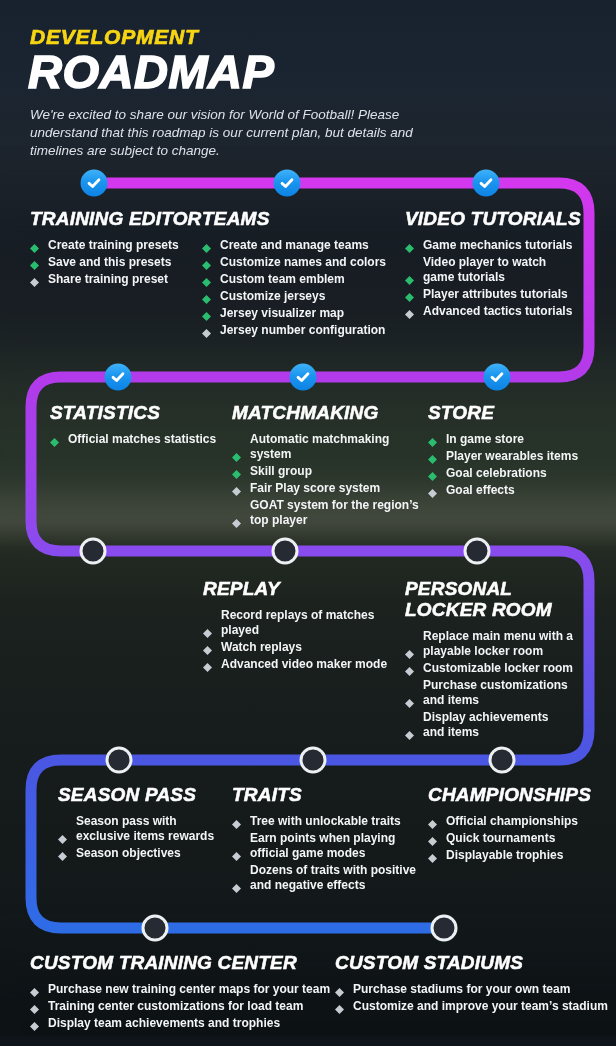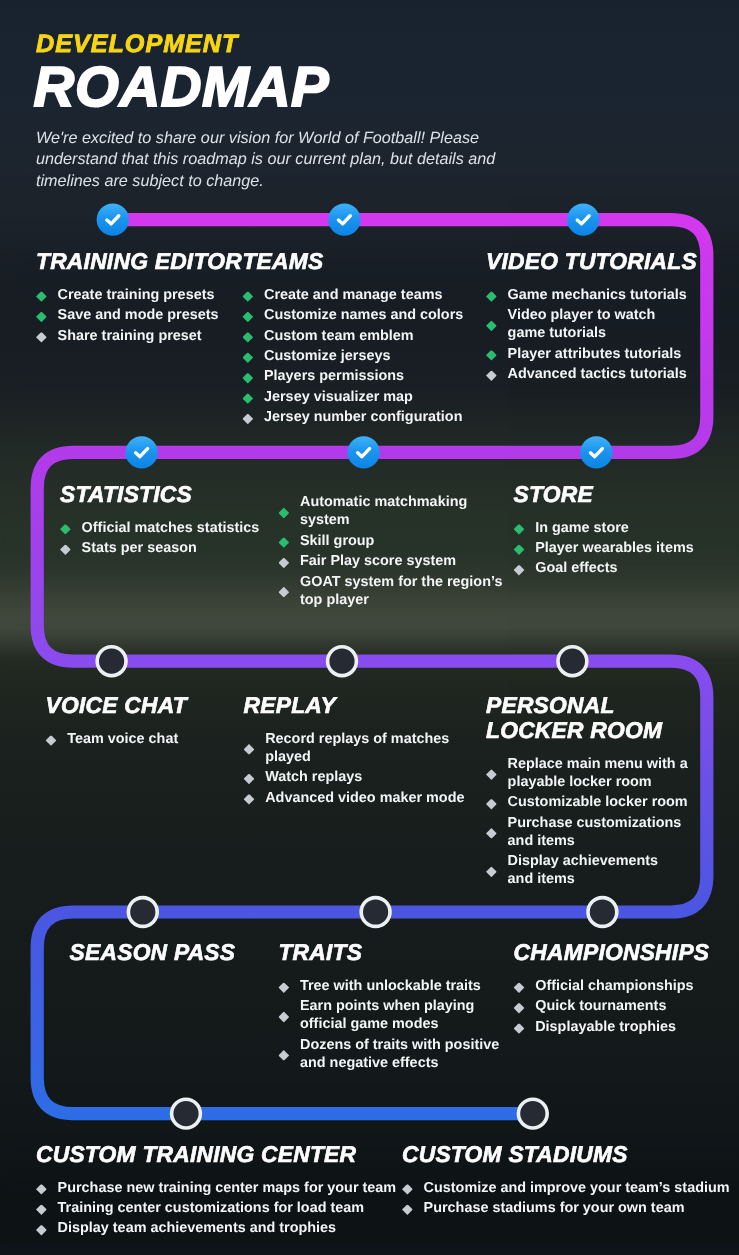--- a/index.html
+++ b/index.html
@@ -45,21 +45,21 @@
   .node.ms-planned{background:#262b33;border:3px solid #edf0f3;}
 
   .section{position:absolute;}
   .section h2{
     margin:0;font-size:19px;line-height:21px;
     font-style:italic;font-weight:bold;color:#fdfdfe;
     -webkit-text-stroke:.55px #fdfdfe;letter-spacing:.2px;
     white-space:pre-line;
   }
   .section ul{list-style:none;margin:9px 0 0 0;padding:0;}
-  .section li{display:flex;align-items:center;margin:0 0 2px 0;}
+  .section li{display:flex;align-items:flex-end;margin:0 0 2px 0;}
   .diamond{
     flex:0 0 auto;width:9px;height:9px;margin:3px 9px 0 0;
     clip-path:polygon(50% 0,100% 50%,50% 100%,0 50%);
     background:#c7ccd3;
   }
   li.st-done .diamond{background:#2abd6f;}
   .txt{
     font-size:12px;line-height:15px;font-weight:bold;color:#f3f5f7;
     white-space:pre-line;
   }
@@ -131,21 +131,21 @@
 
   <div class="section" style="left:30px;top:208px;width:180px">
     <h2>TRAINING EDITOR</h2>
     <ul>
       <li class="st-done">
           <span class="diamond"></span>
           <span class="txt">Create training presets</span>
         </li>
       <li class="st-done">
           <span class="diamond"></span>
-          <span class="txt">Save and mode presets</span>
+          <span class="txt">Save and this presets</span>
         </li>
       <li class="st-planned">
           <span class="diamond"></span>
           <span class="txt">Share training preset</span>
         </li>
     </ul>
   </div>
   <div class="section" style="left:202px;top:208px;width:205px">
     <h2>TEAMS</h2>
     <ul>
@@ -160,24 +160,20 @@
       <li class="st-done">
           <span class="diamond"></span>
           <span class="txt">Custom team emblem</span>
         </li>
       <li class="st-done">
           <span class="diamond"></span>
           <span class="txt">Customize jerseys</span>
         </li>
       <li class="st-done">
           <span class="diamond"></span>
-          <span class="txt">Players permissions</span>
-        </li>
-      <li class="st-done">
-          <span class="diamond"></span>
           <span class="txt">Jersey visualizer map</span>
         </li>
       <li class="st-planned">
           <span class="diamond"></span>
           <span class="txt">Jersey number configuration</span>
         </li>
     </ul>
   </div>
   <div class="section" style="left:405px;top:208px;width:200px">
     <h2>VIDEO TUTORIALS</h2>
@@ -202,27 +198,24 @@
     </ul>
   </div>
 
   <div class="section" style="left:50px;top:402px;width:185px">
     <h2>STATISTICS</h2>
     <ul>
       <li class="st-done">
           <span class="diamond"></span>
           <span class="txt">Official matches statistics</span>
         </li>
-      <li class="st-planned">
-          <span class="diamond"></span>
-          <span class="txt">Stats per season</span>
-        </li>
     </ul>
   </div>
   <div class="section" style="left:232px;top:402px;width:205px">
+    <h2>MATCHMAKING</h2>
     <ul>
       <li class="st-done">
           <span class="diamond"></span>
           <span class="txt">Automatic matchmaking
 system</span>
         </li>
       <li class="st-done">
           <span class="diamond"></span>
           <span class="txt">Skill group</span>
         </li>
@@ -241,36 +234,31 @@
     <h2>STORE</h2>
     <ul>
       <li class="st-done">
           <span class="diamond"></span>
           <span class="txt">In game store</span>
         </li>
       <li class="st-done">
           <span class="diamond"></span>
           <span class="txt">Player wearables items</span>
         </li>
+      <li class="st-done">
+          <span class="diamond"></span>
+          <span class="txt">Goal celebrations</span>
+        </li>
       <li class="st-planned">
           <span class="diamond"></span>
           <span class="txt">Goal effects</span>
         </li>
     </ul>
   </div>
 
-  <div class="section" style="left:38px;top:578px;width:170px">
-    <h2>VOICE CHAT</h2>
-    <ul>
-      <li class="st-planned">
-          <span class="diamond"></span>
-          <span class="txt">Team voice chat</span>
-        </li>
-    </ul>
-  </div>
   <div class="section" style="left:203px;top:578px;width:200px">
     <h2>REPLAY</h2>
     <ul>
       <li class="st-planned">
           <span class="diamond"></span>
           <span class="txt">Record replays of matches
 played</span>
         </li>
       <li class="st-planned">
           <span class="diamond"></span>
@@ -303,20 +291,31 @@
       <li class="st-planned">
           <span class="diamond"></span>
           <span class="txt">Display achievements
 and items</span>
         </li>
     </ul>
   </div>
 
   <div class="section" style="left:58px;top:784px;width:190px">
     <h2>SEASON PASS</h2>
+    <ul>
+      <li class="st-planned">
+          <span class="diamond"></span>
+          <span class="txt">Season pass with
+exclusive items rewards</span>
+        </li>
+      <li class="st-planned">
+          <span class="diamond"></span>
+          <span class="txt">Season objectives</span>
+        </li>
+    </ul>
   </div>
   <div class="section" style="left:232px;top:784px;width:210px">
     <h2>TRAITS</h2>
     <ul>
       <li class="st-planned">
           <span class="diamond"></span>
           <span class="txt">Tree with unlockable traits</span>
         </li>
       <li class="st-planned">
           <span class="diamond"></span>
@@ -363,21 +362,21 @@
           <span class="diamond"></span>
           <span class="txt">Display team achievements and trophies</span>
         </li>
     </ul>
   </div>
   <div class="section" style="left:335px;top:952px;width:280px">
     <h2>CUSTOM STADIUMS</h2>
     <ul>
       <li class="st-planned">
           <span class="diamond"></span>
+          <span class="txt">Purchase stadiums for your own team</span>
+        </li>
+      <li class="st-planned">
+          <span class="diamond"></span>
           <span class="txt">Customize and improve your team’s stadium</span>
         </li>
-      <li class="st-planned">
-          <span class="diamond"></span>
-          <span class="txt">Purchase stadiums for your own team</span>
-        </li>
     </ul>
   </div>
 </div>
 
 </body></html>

